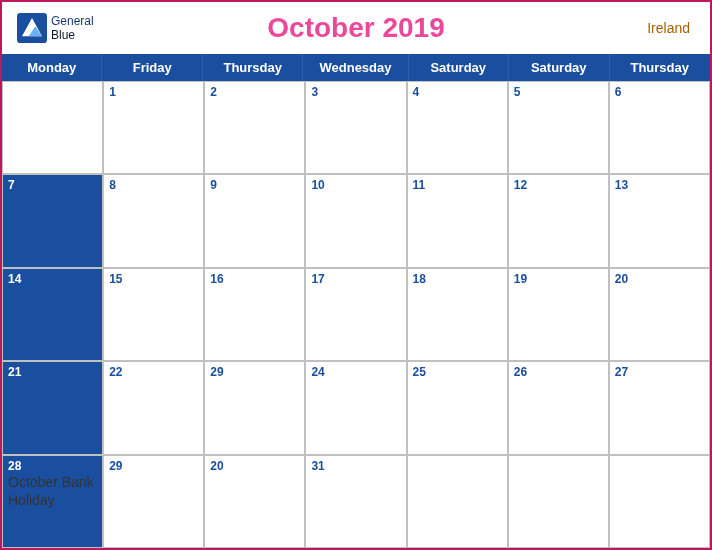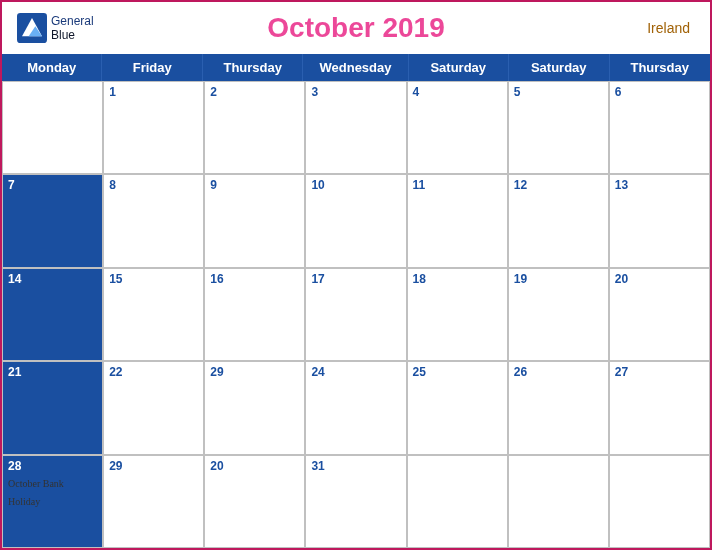--- a/index.html
+++ b/index.html
@@ -87,25 +87,24 @@
       background: #fff;
       min-height: 78px;
     }
     .date-num {
       font-size: 12px;
       color: #1a4fa0;
       font-weight: bold;
       display: block;
     }
     .event-text {
-      font-size: 10px;
+      font-size: 14px;
       color: #333;
       margin-top: 2px;
       line-height: 1.3;
-      font-family: Liberation Serif, serif;
     }
     .row-header {
       background: #1a4fa0;
     }
     .row-header .date-num {
       color: #fff;
     }
   </style>
 </head>
 <body>

